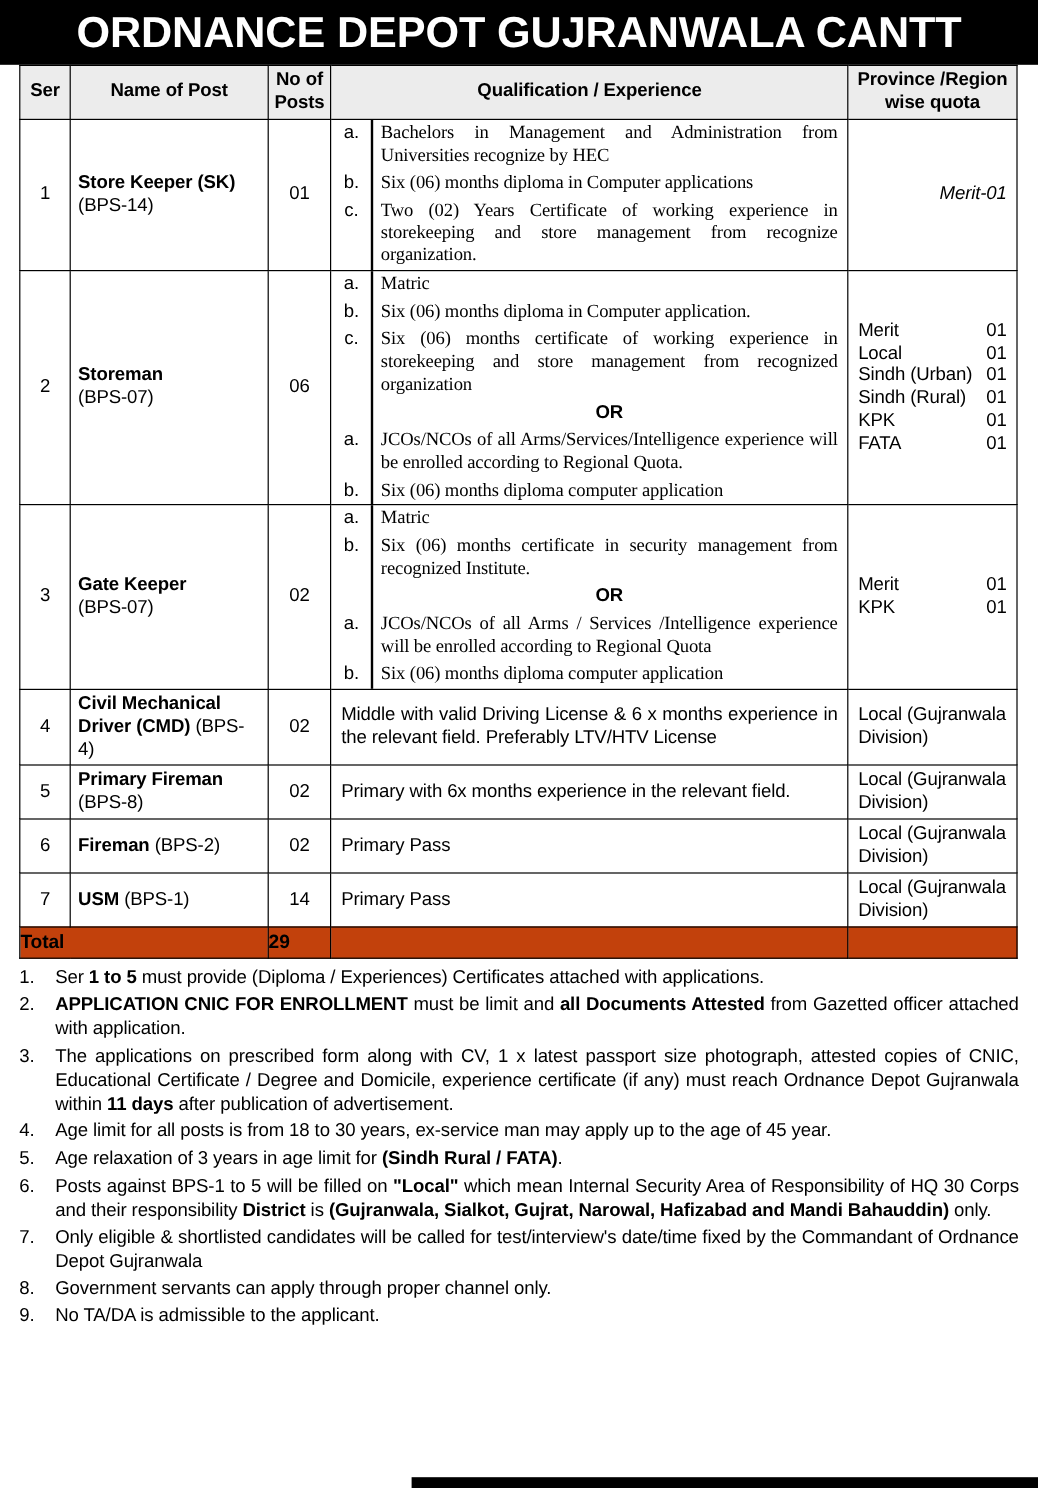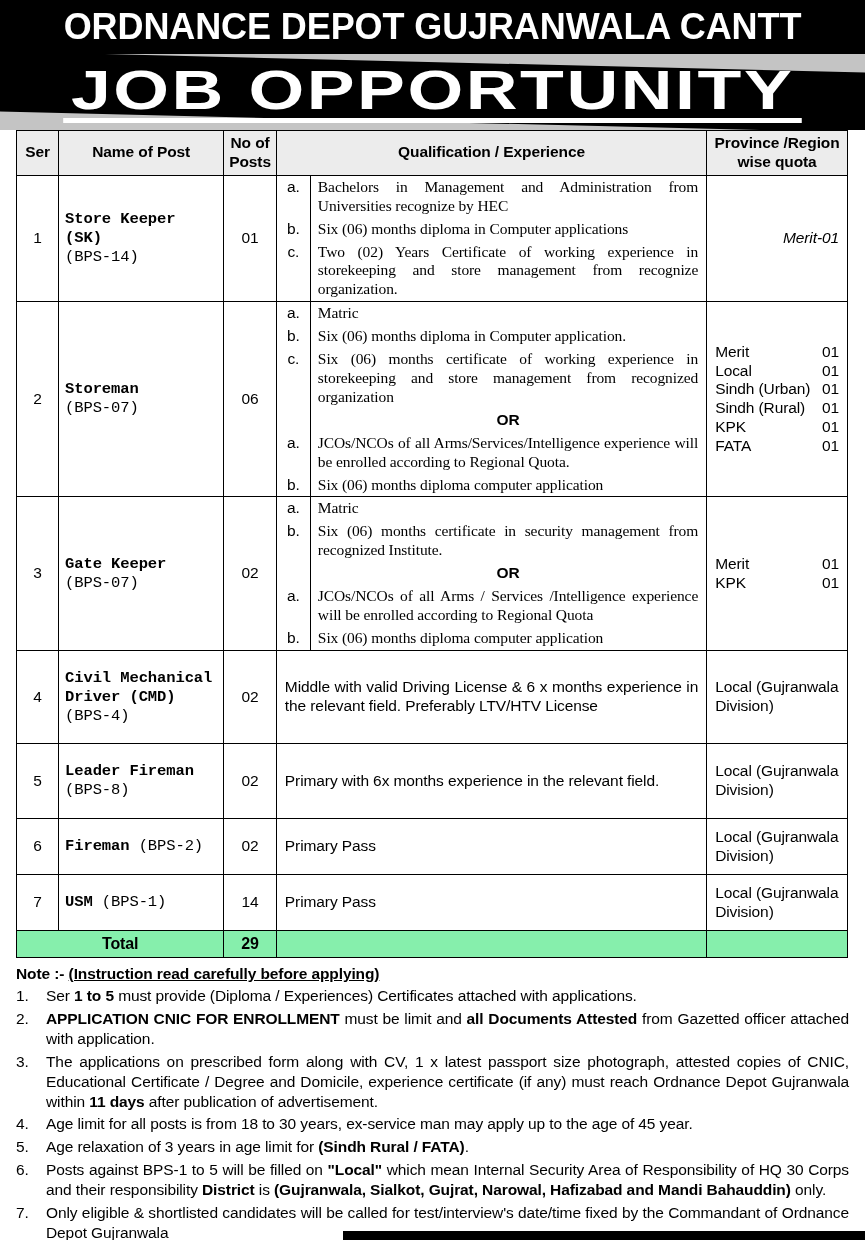--- a/index.html
+++ b/index.html
@@ -22,63 +22,57 @@
   
   .intro{margin:10px 16px 6px;font-size:16px;}
 
   
   .posts{width:832px;margin:0 16px;border-collapse:collapse;font-size:15.5px;line-height:1.22;}
   .posts th,.posts td{border:1.5px solid #000;}
   .posts thead th{background:#ececec;font-weight:700;text-align:center;padding:3px 2px;vertical-align:middle;}
   .h-ser{width:38px;} .h-post{width:165px;} .h-count{width:48px;} .h-qual{width:442px;} .h-quota{width:139px;}
 
   td.c-ser{text-align:center;vertical-align:middle;}
-  td.c-post{padding:18px 6px;vertical-align:middle;font-family:Liberation Mono, monospace;}
+  td.c-post{padding:3px 6px;vertical-align:middle;}
   .b{font-weight:700;}
   td.c-count{text-align:center;vertical-align:middle;}
 
   td.c-qual{padding:0;vertical-align:middle;position:relative;}
   td.c-qual.with-line::before{content:"";position:absolute;left:33px;top:0;bottom:0;width:1.5px;background:#000;}
   .qual-row{display:flex;}
   .qual-label{flex:0 0 33px;text-align:center;padding:2px 0;}
   .qual-text{flex:1;padding:2px 8px;text-align:justify;font-family:Liberation Serif, serif;}
   .qual-or{flex:1;text-align:center;font-weight:700;padding:2px 8px;}
   .qual-plain{padding:4px 8px;text-align:justify;}
 
   td.c-quota{padding:3px 8px;vertical-align:middle;}
   .quota-center{text-align:right;font-style:italic;}
   .quota-row{display:flex;justify-content:space-between;}
 
-  .total-row td{background:#86efac;font-weight:700;text-align:center;padding:3px 0;font-size:16px;}
+  .total-row td{background:#c2410c;font-weight:700;padding:3px 0;font-size:16px;}
 
   
   .notes{margin:6px 16px 0;font-size:15.5px;line-height:1.28;}
   .note-heading{font-weight:700;margin-bottom:3px;}
   .note-heading .u{text-decoration:underline;}
   .note-row{display:flex;margin-bottom:3px;}
   .note-num{flex:0 0 30px;}
   .note-text{flex:1;text-align:justify;}
   .seg-b{font-weight:700;}
   .seg-u{}
 
   .bottom-strip{position:absolute;right:0;bottom:0;width:522px;height:9px;background:#000;}
 </style>
 </head>
 <body>
 
 <div class="page">
 
   <div class="titlebar">ORDNANCE DEPOT GUJRANWALA CANTT</div>
 
-  <div class="banner">
-    <div class="banner-black"></div>
-    <div class="banner-text">
-      <span>JOB OPPORTUNITY</span>
-    </div>
-  </div>
 
 
   <table class="posts">
     <thead>
       <tr>
         <th class="h-ser">Ser</th>
         <th class="h-post">Name of Post</th>
         <th class="h-count">No of Posts</th>
         <th class="h-qual">Qualification / Experience</th>
         <th class="h-quota">Province /Region wise quota</th>
@@ -219,21 +213,21 @@
           <td class="c-qual">
             <div class="qual-plain">Middle with valid Driving License &amp; 6 x months experience in the relevant field. Preferably LTV/HTV License</div>
           </td>
           <td class="c-quota">
             <div>Local (Gujranwala Division)</div>
           </td>
         </tr>
         <tr class="post-row">
           <td class="c-ser">5</td>
           <td class="c-post">
-            <div class="b">Leader Fireman</div>
+            <div class="b">Primary Fireman</div>
             <div>(BPS-8)</div>
           </td>
           <td class="c-count">02</td>
           <td class="c-qual">
             <div class="qual-plain">Primary with 6x months experience in the relevant field.</div>
           </td>
           <td class="c-quota">
             <div>Local (Gujranwala Division)</div>
           </td>
         </tr>
@@ -268,23 +262,20 @@
       <tr class="total-row">
         <td colspan="2">Total</td>
         <td>29</td>
         <td></td>
         <td></td>
       </tr>
     </tfoot>
   </table>
 
   <div class="notes">
-    <div class="note-heading">
-      <span>Note :- </span><span class="u">(Instruction read carefully before applying)</span>
-    </div>
     <div>
         <div class="note-row">
           <span class="note-num">1.</span>
           <span class="note-text"><span>Ser </span><span class="seg-b seg-u">1 to 5</span><span> must provide (Diploma / Experiences) Certificates attached with applications.</span></span>
         </div>
         <div class="note-row">
           <span class="note-num">2.</span>
           <span class="note-text"><span class="seg-b seg-u">APPLICATION CNIC FOR ENROLLMENT</span><span> must be limit and </span><span class="seg-b seg-u">all Documents Attested</span><span> from Gazetted officer attached with application.</span></span>
         </div>
         <div class="note-row">

